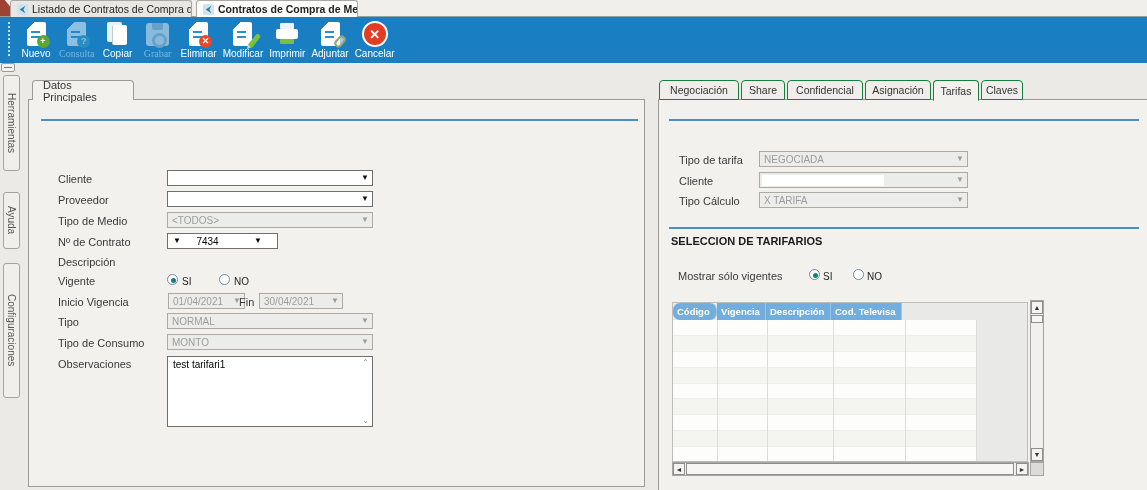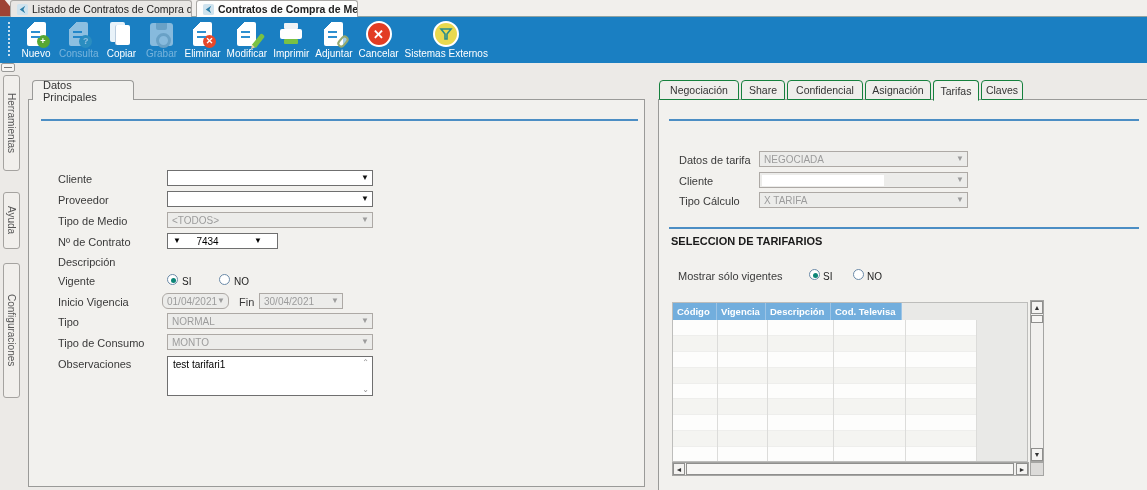--- a/index.html
+++ b/index.html
@@ -14,21 +14,21 @@
   .wtab.active { left:196px; width:162px; background:#fdfdfc; font-weight:bold; }
   .wtab-icon { width:11px; height:11px; flex:0 0 auto; }
 
   
   .toolbar { position:absolute; left:0; top:17px; width:1147px; height:46px; background:#1a7fc2; display:flex; align-items:flex-start; padding:2px 0 0 8px; }
   .grip { width:3px; height:34px; margin:3px 5px 0 0; border-left:2px dotted rgba(255,255,255,.75); }
   .tbtn { display:flex; flex-direction:column; align-items:center; justify-content:flex-start; min-width:40px; padding:1px 3px 0 3px; cursor:pointer; }
   .tbtn .ico { height:28px; display:flex; align-items:center; justify-content:center; position:relative; }
   .tbtn .lbl { font-size:10px; color:#fff; margin-top:0; white-space:nowrap; }
   .tbtn.disabled { opacity:.5; }
-  .tbtn.disabled .lbl { color:#cfe5f4; }
+  .tbtn.disabled .lbl { color:#cfe5f4;font-family:Liberation Serif, serif; }
 
   .doc { width:19px; height:24px; background:#fff; border-radius:2px; position:relative;
          background:linear-gradient(135deg,#1a7fc2 0 5px,#ffffff 0); }
   .doc::after { content:""; position:absolute; left:4px; top:9px; width:9px; height:8px;
          background:repeating-linear-gradient(#2d8fd0 0 2px,transparent 2px 5px); }
   .badge { position:absolute; right:-4px; bottom:-2px; width:13px; height:13px; border-radius:50%; color:#fff; font-size:9px; font-weight:bold; display:flex; align-items:center; justify-content:center; line-height:1; }
   .badge.green { background:#57a733; }
   .badge.teal  { background:#3a9bbf; }
   .badge.red   { background:#e8482a; }
   .copy1 { width:15px; height:20px; background:#fff; border-radius:2px; position:absolute; left:0; top:2px; opacity:.9; }
@@ -192,30 +192,20 @@
     <span class="lbl">Adjuntar</span>
   </div>
   <div class="tbtn">
     <div class="ico">
         <div class="bigcircle red">
           <span>✕</span>
         </div>
       </div>
     <span class="lbl">Cancelar</span>
   </div>
-  <div class="tbtn">
-    <div class="ico">
-        <div class="bigcircle yellow">
-      <svg width="14" height="14" viewBox="0 0 14 14">
-            <path d="M2 2 h10 l-4 5 v5 h-2 v-5 z" fill="none" stroke="#2a8d8d" stroke-width="1.6"></path>
-          </svg>
-    </div>
-      </div>
-    <span class="lbl">Sistemas Externos</span>
-  </div>
 </div>
 
 <div class="rail">
   <div class="rail-handle"></div>
   <div class="vtab" style="top:12px;height:96px;">
       <span>Herramientas</span>
     </div>
   <div class="vtab" style="top:129px;height:57px;">
       <span>Ayuda</span>
     </div>
@@ -257,21 +247,21 @@
 
   <span class="flabel" style="left:29px; top:156px;">Descripción</span>
 
   <span class="flabel" style="left:29px; top:175px;">Vigente</span>
   <div class="radio sel" style="left:138px; top:174px;"></div>
   <span class="rlabel" style="left:153px; top:176px;">SI</span>
   <div class="radio" style="left:190px; top:174px;"></div>
   <span class="rlabel" style="left:205px; top:176px;">NO</span>
 
   <span class="flabel" style="left:29px; top:196px;">Inicio Vigencia</span>
-  <div class="combo dis" style="left:133px; top:193px; width:67px;border-radius:6px;">
+  <div class="combo dis" style="left:139px; top:193px; width:77px;">
       <span>01/04/2021</span>
       <span class="arr">▼</span>
     </div>
   <span class="flabel" style="left:210px; top:196px;">Fin</span>
   <div class="combo dis" style="left:230px; top:193px; width:84px;">
       <span>30/04/2021</span>
       <span class="arr">▼</span>
     </div>
 
   <span class="flabel" style="left:29px; top:216px;">Tipo</span>
@@ -280,21 +270,21 @@
       <span class="arr">▼</span>
     </div>
 
   <span class="flabel" style="left:29px; top:237px;">Tipo de Consumo</span>
   <div class="combo dis" style="left:138px; top:234px; width:206px;">
       <span>MONTO</span>
       <span class="arr">▼</span>
     </div>
 
   <span class="flabel" style="left:29px; top:258px;">Observaciones</span>
-  <div class="tarea" style="left:138px; top:256px; width:206px; height:40px;">
+  <div class="tarea" style="left:138px; top:256px; width:206px; height:71px;">
     <span>test tarifari1</span>
     <span class="car-up">⌃</span>
     <span class="car-dn">⌄</span>
   </div>
 </div>
 
 <div class="rtabs">
   <div class="rtab" style="width:80px;">
       <span>Negociación</span>
     </div>
@@ -311,21 +301,21 @@
       <span>Tarifas</span>
     </div>
   <div class="rtab" style="width:42px;">
       <span>Claves</span>
     </div>
 </div>
 
 <div class="panel-body rpanel">
   <div class="blueline" style="left:10px; right:8px; top:19px;"></div>
 
-  <span class="flabel" style="left:20px; top:54px;">Datos de tarifa</span>
+  <span class="flabel" style="left:20px; top:54px;">Tipo de tarifa</span>
   <div class="combo dis" style="left:100px; top:51px; width:209px;text-align:center;">
       <span>NEGOCIADA</span>
       <span class="arr">▼</span>
     </div>
 
   <span class="flabel" style="left:20px; top:75px;">Cliente</span>
   <div class="combo dis" style="left:100px; top:72px; width:209px;">
     <div class="redact"></div>
     <span class="arr">▼</span>
   </div>
@@ -341,21 +331,21 @@
 
   <span class="flabel" style="left:19px; top:170px;">Mostrar sólo vigentes</span>
   <div class="radio sel" style="left:150px; top:169px;"></div>
   <span class="rlabel" style="left:164px; top:171px;">SI</span>
   <div class="radio" style="left:194px; top:169px;"></div>
   <span class="rlabel" style="left:208px; top:171px;">NO</span>
 </div>
 
 <div class="grid">
   <div class="ghead">
-    <div class="gh" style="width:44px;">Código</div>
+    <div class="gh" style="width:44px;border-radius:7px;">Código</div>
     <div class="gh" style="width:49px;">Vigencia</div>
     <div class="gh" style="width:65px;">Descripción</div>
     <div class="gh" style="width:71px;">Cod. Televisa</div>
     <div class="gh" style="width:74px;margin-top:48px;">Clave Televisa</div>
   </div>
   <div class="gbody">
     <div class="trow"></div>
     <div class="trow alt"></div>
     <div class="trow"></div>
     <div class="trow alt"></div>

